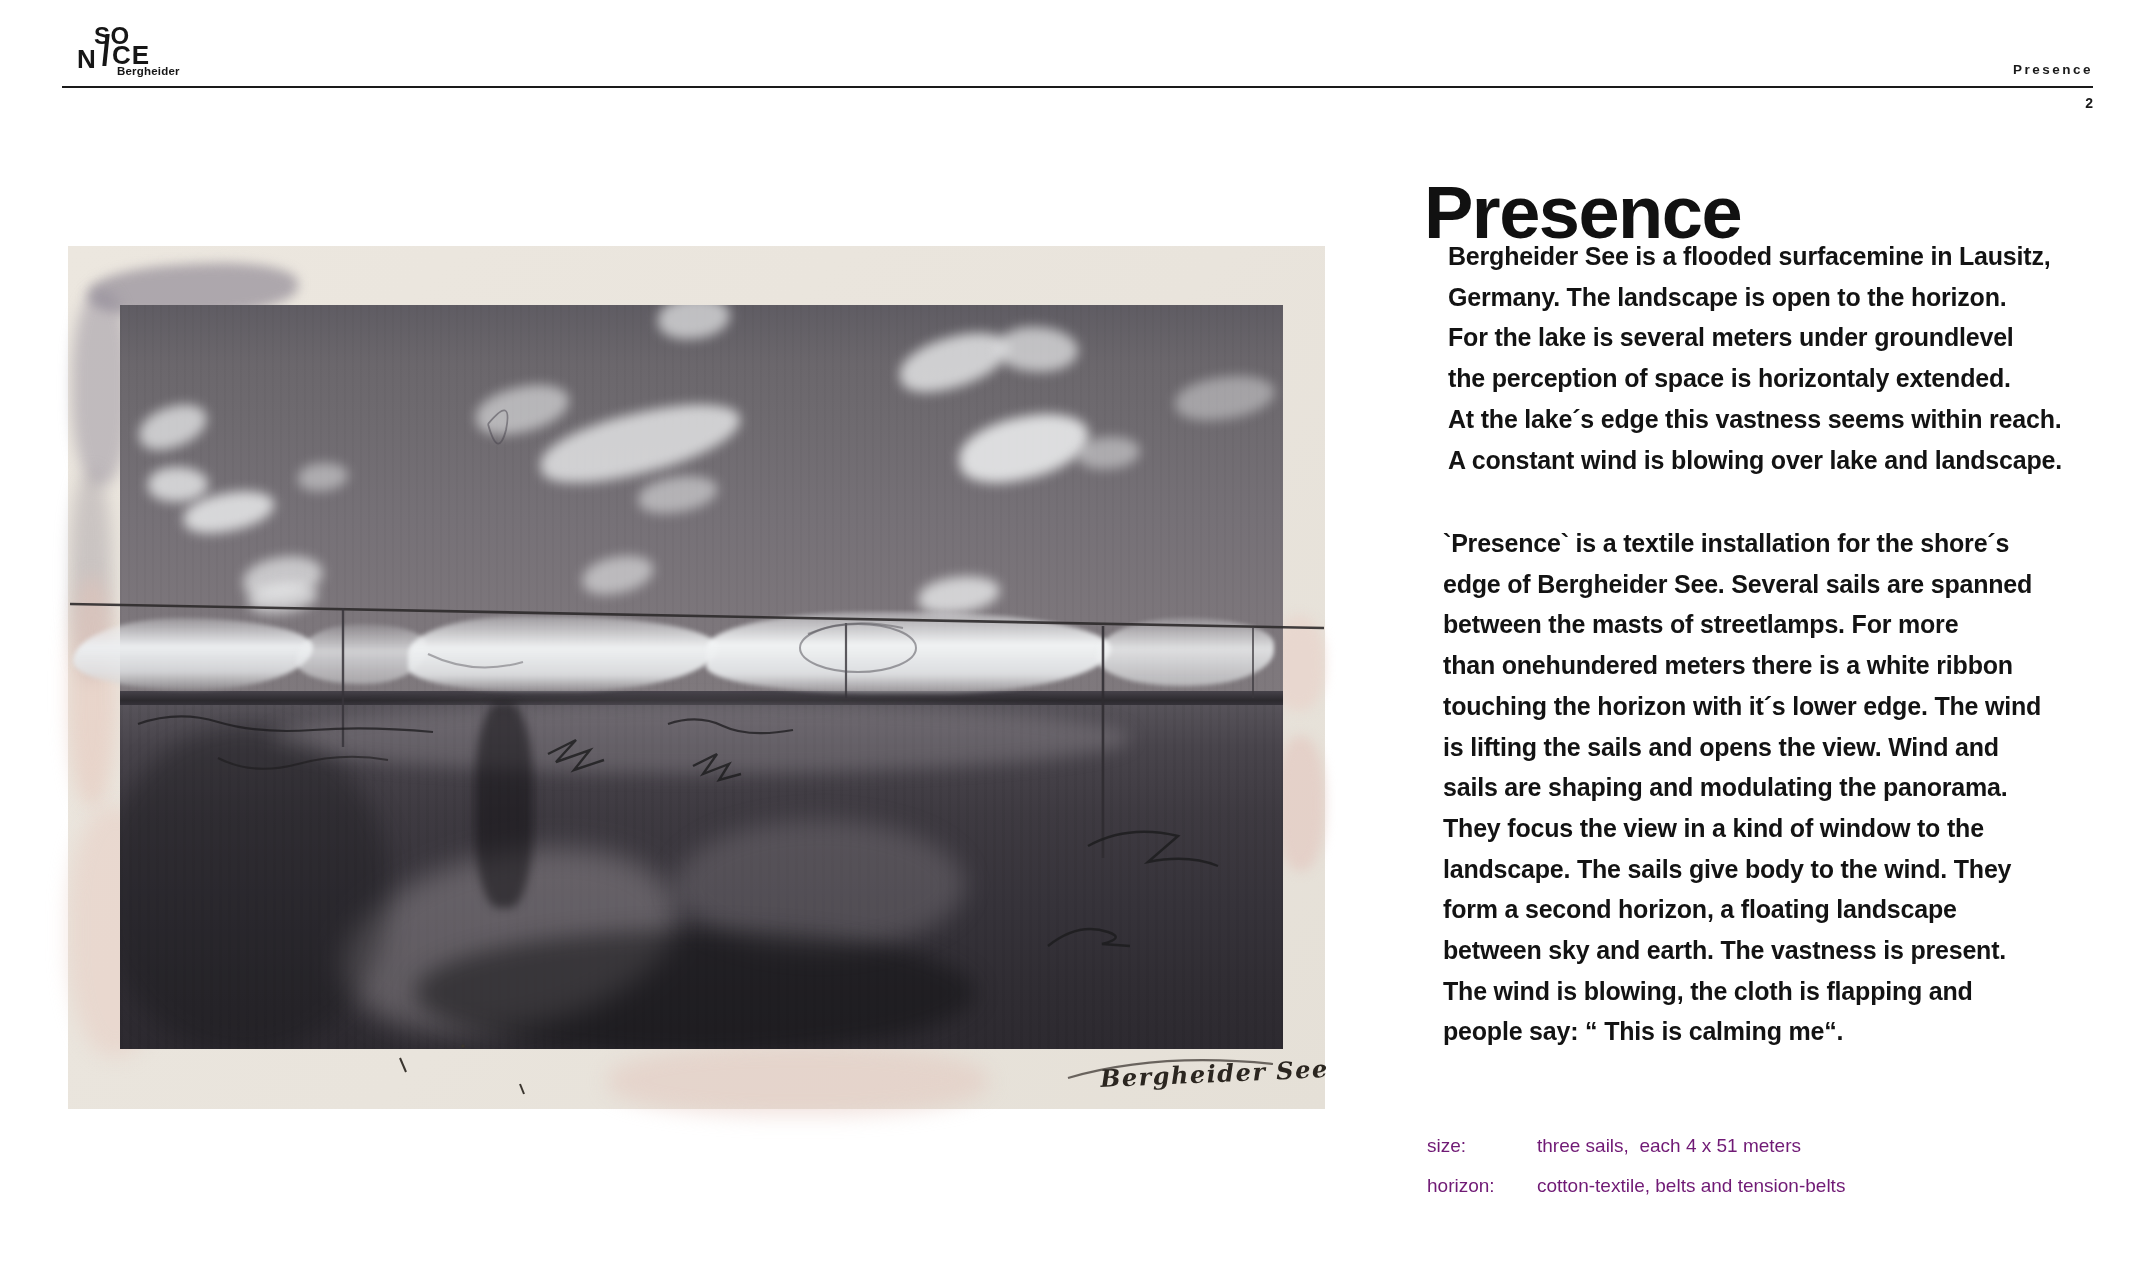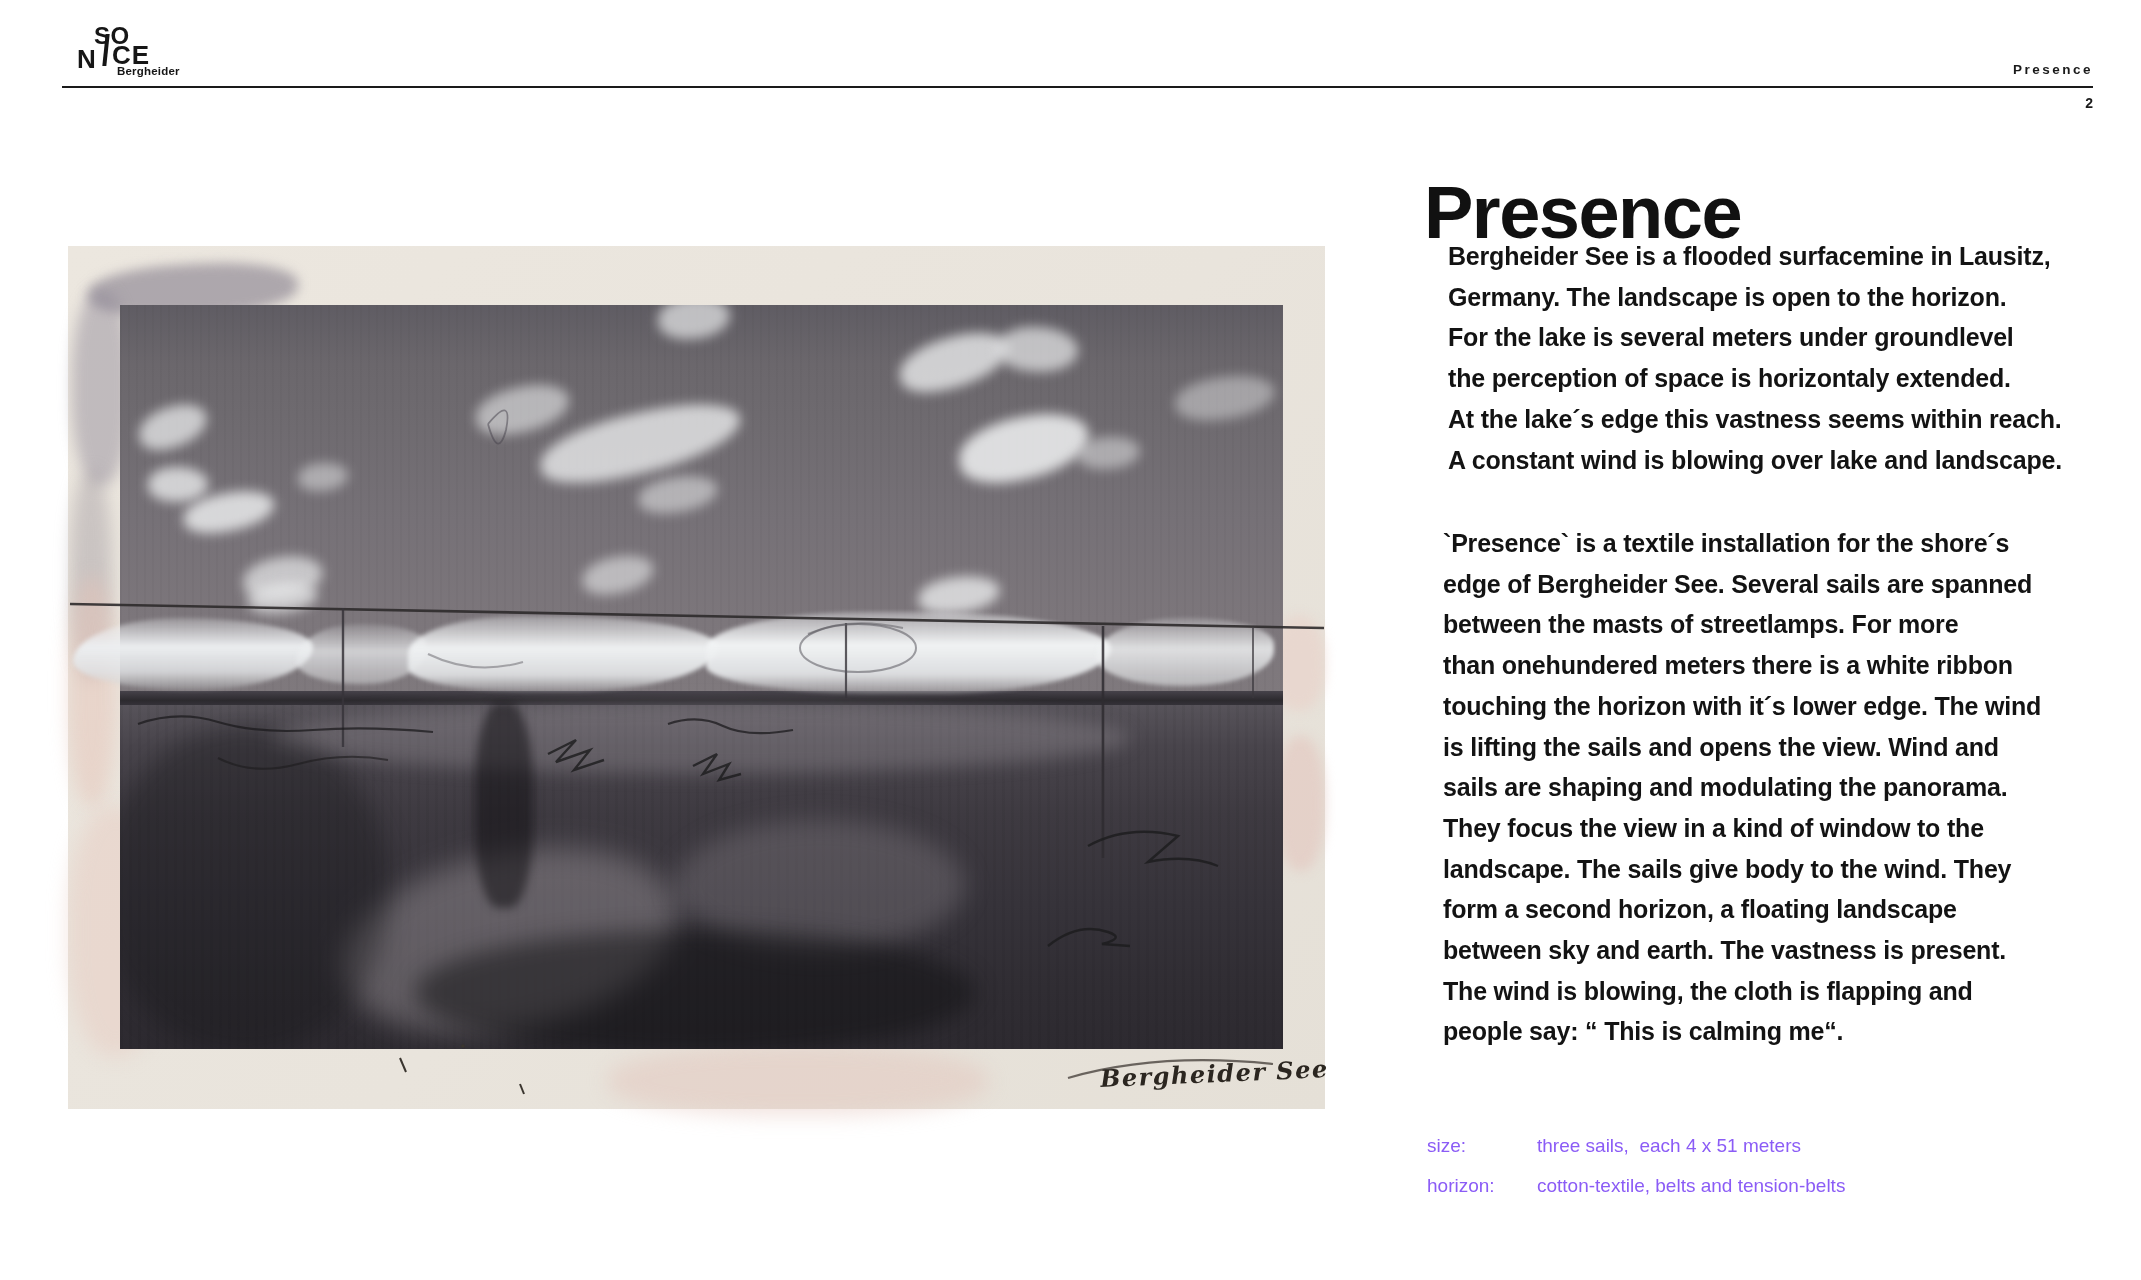--- a/index.html
+++ b/index.html
@@ -19,21 +19,21 @@
   .l-dev{left:53px;top:44px;font-size:11.5px;font-weight:800;letter-spacing:.2px;}
   .header-label{position:absolute;top:62px;left:1793px;width:300px;text-align:right;font-size:13.5px;font-weight:700;letter-spacing:2.5px;color:#1a1a1a;}
   .header-rule{position:absolute;left:62px;top:86px;width:2031px;height:2px;background:#1a1a1a;}
   .page-number{position:absolute;top:95px;left:1893px;width:200px;text-align:right;font-size:14px;font-weight:700;color:#1a1a1a;}
 
   
   .title{position:absolute;left:1424px;top:126px;font-size:74px;font-weight:700;letter-spacing:-1.5px;color:#111;line-height:1;}
   .para{position:absolute;left:1427px;font-size:25px;font-weight:700;line-height:40.7px;letter-spacing:-.2px;color:#131313;white-space:pre;}
   .para1{top:236px;margin-left:21px;}
   .para2{top:523px;margin-left:16px;}
-  .specs{position:absolute;left:1427px;top:1136px;font-size:19px;font-weight:400;color:#8b5cf6;}
+  .specs{position:absolute;left:1427px;top:1136px;font-size:19px;font-weight:400;color:#701a75;}
   .spec-row{display:grid;grid-template-columns:110px auto;margin-bottom:21px;line-height:19px;}
   .spec-value{white-space:pre;}
 
   
   .artwork{position:absolute;left:68px;top:246px;width:1257px;height:863px;}
   .paper{position:absolute;inset:0;background:linear-gradient(135deg,#ece7df 0%,#e9e4dc 55%,#e5e0d7 100%);}
   .stain{position:absolute;border-radius:45%;}
   .st-purple1{left:20px;top:18px;width:210px;height:52px;background:rgba(122,114,132,.55);filter:blur(6px);transform:rotate(-3deg);}
   .st-purple2{left:4px;top:44px;width:58px;height:195px;background:rgba(140,132,148,.45);filter:blur(7px);}
   .st-gray-left{left:2px;top:225px;width:42px;height:210px;background:rgba(150,143,150,.38);filter:blur(8px);}

